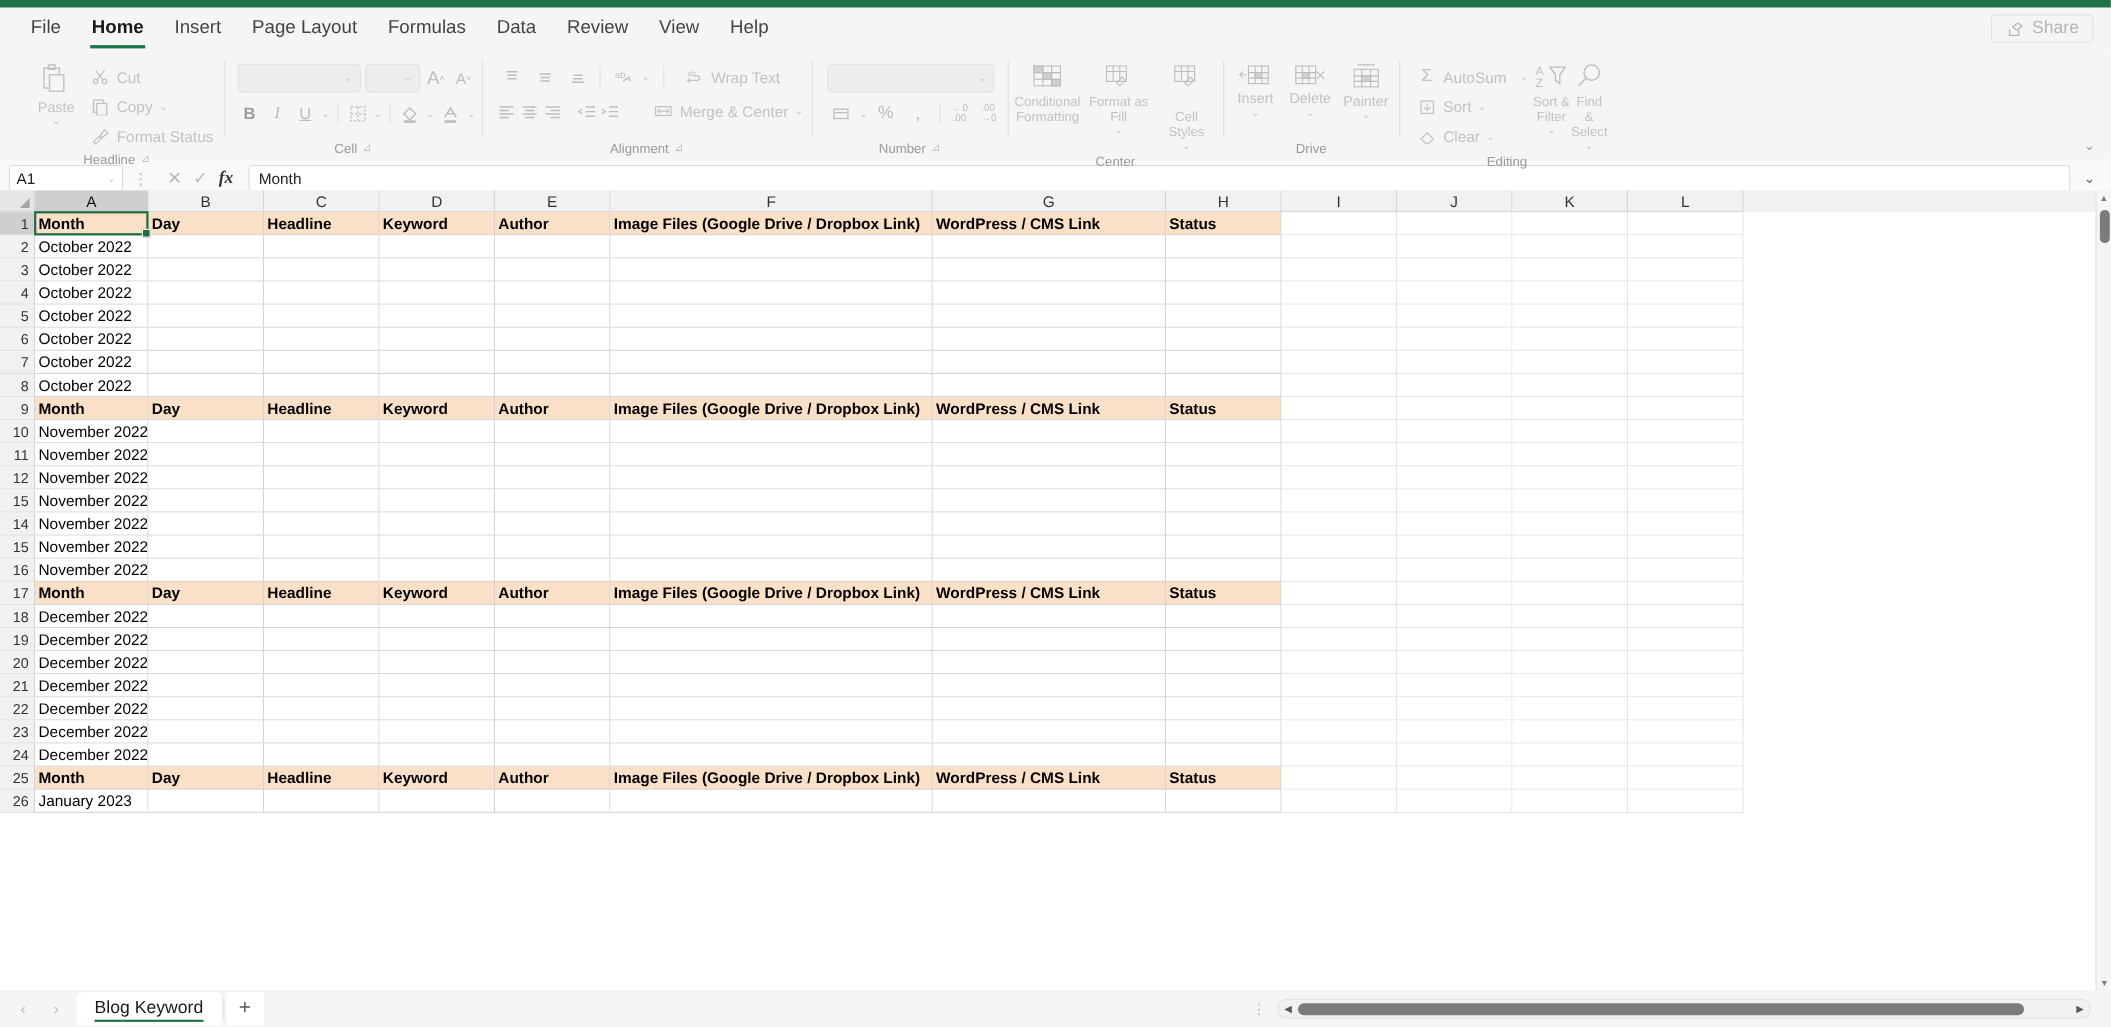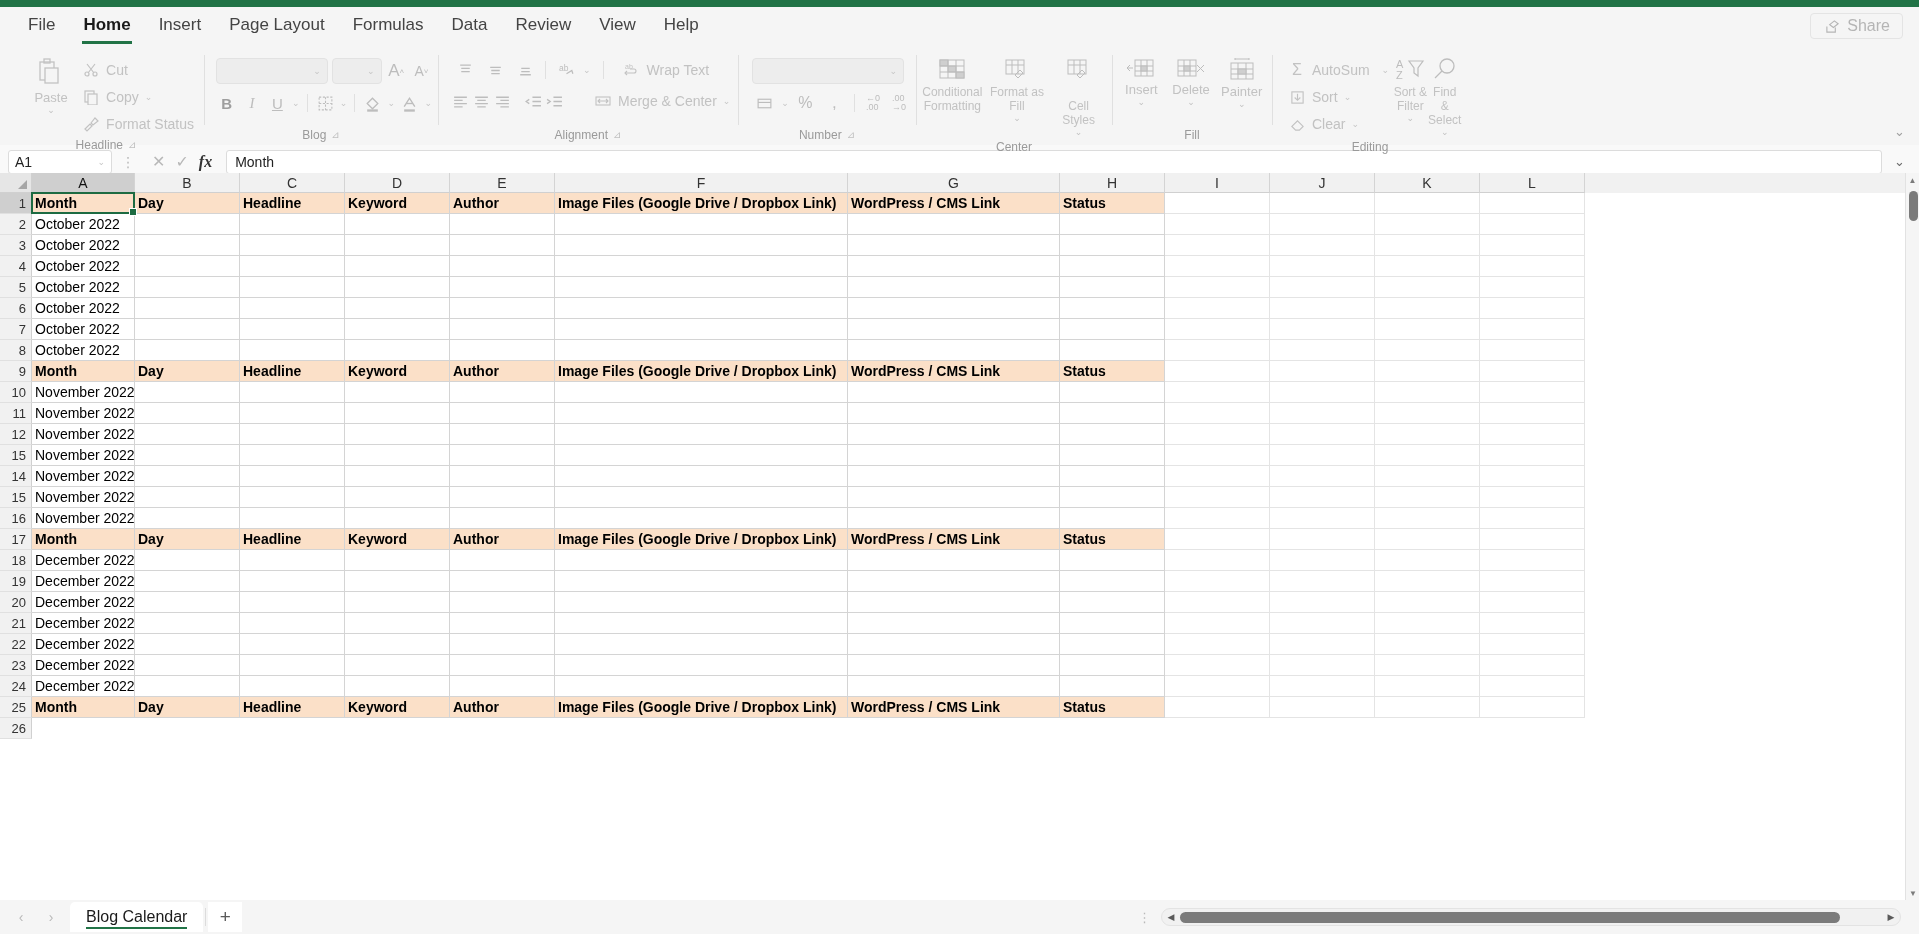--- a/index.html
+++ b/index.html
@@ -320,21 +320,21 @@
                 <path d="M3 11L8 3l5 8"></path>
                   <path d="M5 8h6"></path>
                   <rect x="3" y="13.5" width="10" height="2.2" fill="#bdbdbd" stroke="none"></rect>
               </svg>
             </div>
             <div class="chevsm">⌄</div>
           </div>
         </div>
       </div>
       <div class="rgroup-label">
-        <span>Blog</span>
+        <span>Cell</span>
         <span class="dlg">⊿</span>
       </div>
     </div>
 
     <div class="rgroup" style="width:300px;">
       <div class="rgroup-body" style="width:100%;">
         <div class="row2" style="width:100%;padding-left:8px;">
           <div class="rline">
             <div class="iconbtn">
               <svg width="17" height="17" viewBox="0 0 16 16" stroke="#bdbdbd" stroke-width="1.2">
@@ -526,21 +526,21 @@
               <rect x="5" y="6" width="22" height="16"></rect>
                 <path d="M12 6v16M20 6v16M5 12h22M5 17h22"></path>
               <rect x="12" y="12" width="8" height="5" fill="#cfcfcf"></rect>
             </svg>
           </span>
           <span class="lbl">Painter</span>
           <span class="chev">⌄</span>
         </div>
       </div>
       <div class="rgroup-label">
-        <span>Fill</span>
+        <span>Drive</span>
       </div>
     </div>
 
     <div class="rgroup" style="width:196px;">
       <div class="rgroup-body" style="width:100%;">
         <div class="smallcol" style="padding-left:6px;">
           <div class="smallitem">
             <span class="icon" style="font-size:16px;color:#c2c2c2;">Σ</span>
             <span>AutoSum</span>
             <span class="chevsm" style="margin-left:6px;">⌄</span>
@@ -1002,36 +1002,50 @@
               <div class="cell hdr" style="width: 105px; flex: 0 0 105px;">Keyword</div>
               <div class="cell hdr" style="width: 105px; flex: 0 0 105px;">Author</div>
               <div class="cell hdr" style="width: 293px; flex: 0 0 293px;">Image Files (Google Drive / Dropbox Link)</div>
               <div class="cell hdr" style="width: 212px; flex: 0 0 212px;">WordPress / CMS Link</div>
               <div class="cell hdr" style="width: 105px; flex: 0 0 105px;">Status</div>
               <div class="cell empty-right" style="width: 105px; flex: 0 0 105px;"></div>
               <div class="cell empty-right" style="width: 105px; flex: 0 0 105px;"></div>
               <div class="cell empty-right" style="width: 105px; flex: 0 0 105px;"></div>
               <div class="cell empty-right" style="width: 105px; flex: 0 0 105px;"></div>
             </div>
+            <div class="grow">
+              <div class="cell" style="width: 103px; flex: 0 0 103px;">January 2023</div>
+              <div class="cell" style="width: 105px; flex: 0 0 105px;"></div>
+              <div class="cell" style="width: 105px; flex: 0 0 105px;"></div>
+              <div class="cell" style="width: 105px; flex: 0 0 105px;"></div>
+              <div class="cell" style="width: 105px; flex: 0 0 105px;"></div>
+              <div class="cell" style="width: 293px; flex: 0 0 293px;"></div>
+              <div class="cell" style="width: 212px; flex: 0 0 212px;"></div>
+              <div class="cell" style="width: 105px; flex: 0 0 105px;"></div>
+              <div class="cell empty-right" style="width: 105px; flex: 0 0 105px;"></div>
+              <div class="cell empty-right" style="width: 105px; flex: 0 0 105px;"></div>
+              <div class="cell empty-right" style="width: 105px; flex: 0 0 105px;"></div>
+              <div class="cell empty-right" style="width: 105px; flex: 0 0 105px;"></div>
+            </div>
             <div class="selbox" style="left: -1px; top: -1px; width: 104px; height: 22px;"></div>
           </div>
         </div>
         <div class="vscroll" style="height: 727px;">
           <div class="vs-up">▲</div>
           <div class="vs-thumb" style="top: 18px; height: 30px;"></div>
           <div class="vs-dn" style="position: absolute; bottom: 0px; width: 14px;">▼</div>
         </div>
       </div>
     </div>
 
   <div class="bottombar">
     <div class="navbtn">‹</div>
     <div class="navbtn">›</div>
     <div class="sheettab">
-      <span>Blog Calendar</span>
+      <span>Blog Keyword</span>
     </div>
     <div class="tabdiv"></div>
     <div class="addsheet">
       <span>+</span>
     </div>
     <div class="spacer"></div>
     <span class="hdots">⋮</span>
     <div class="hscroll">
       <div class="hs-left">◀</div>
       <div class="hs-thumb" style="width:660px;"></div>

